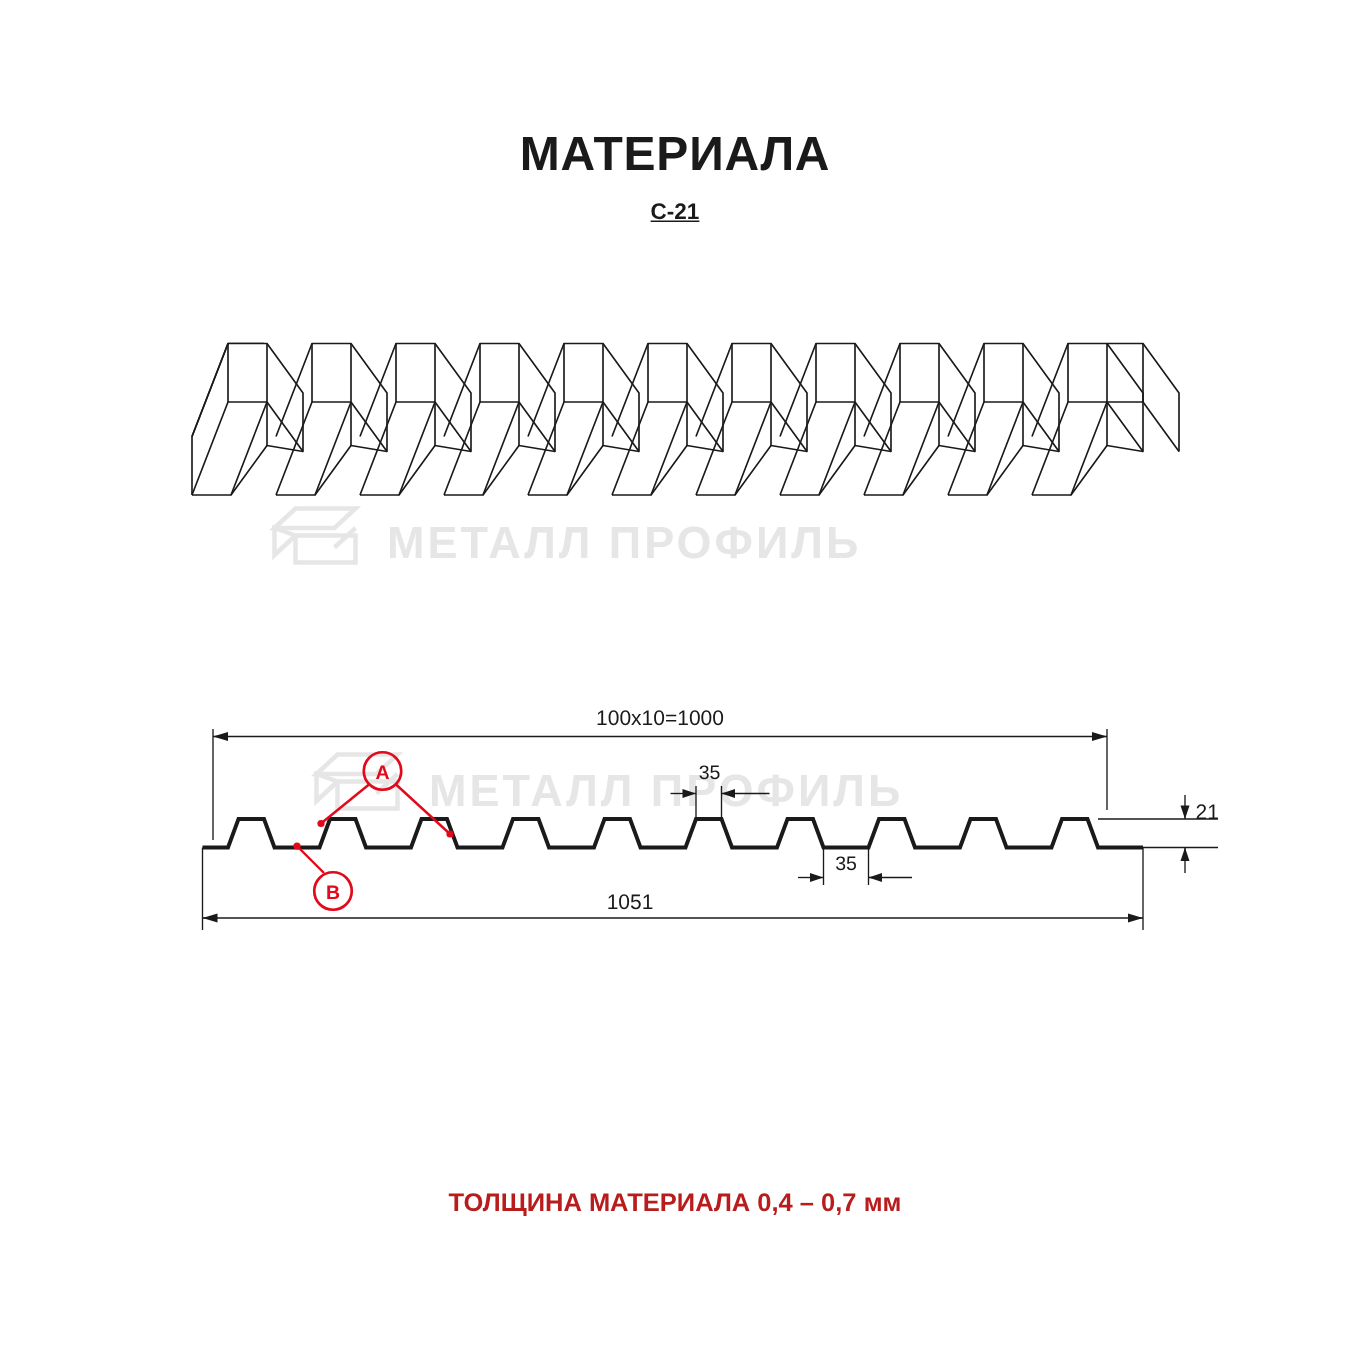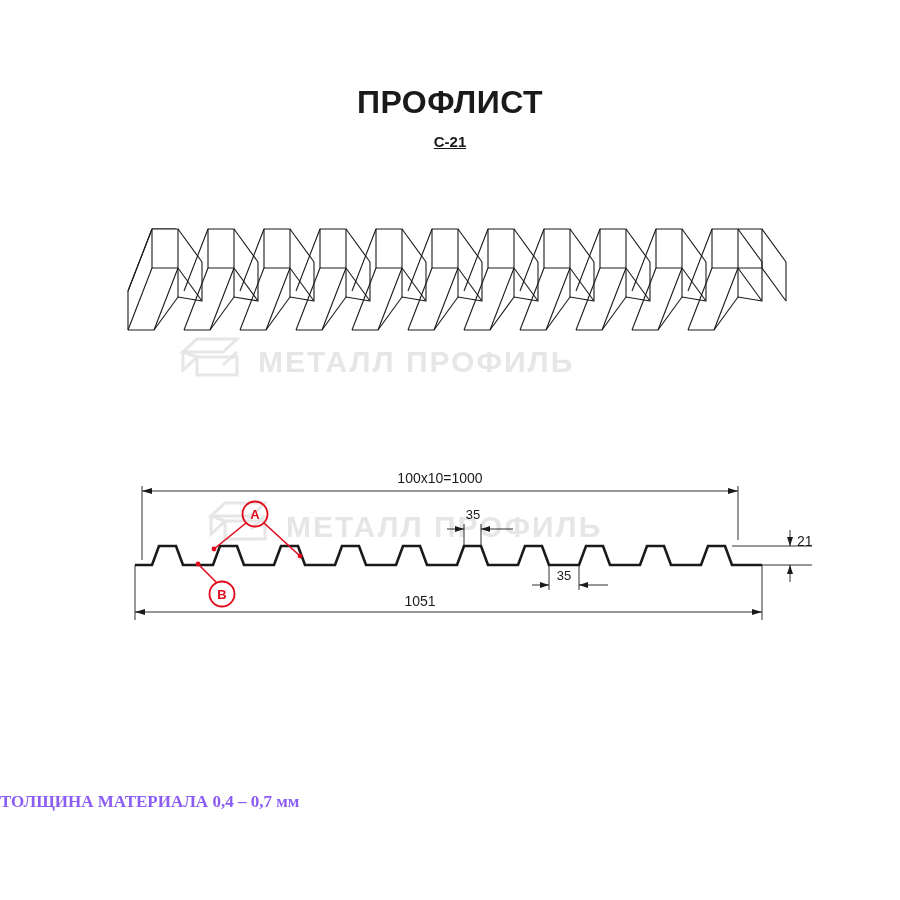--- a/index.html
+++ b/index.html
@@ -42,33 +42,33 @@
     font-size: 15px;
     font-weight: bold;
     color: #1a1a1a;
     text-decoration: underline;
   }
   .footer-note {
     position: absolute;
     left: 0;
     top: 792px;
     width: 900px;
+    text-align: center;
     font-size: 17px;
     font-weight: bold;
-    color: #8b5cf6;
-    font-family: Liberation Serif, serif;
+    color: #b91c1c;
   }
   svg text {
     font-family: "Liberation Sans", sans-serif;
   }
 </style>
 </head>
 <body>
 
-<div class="title-main">ПРОФЛИСТ</div>
+<div class="title-main">МАТЕРИАЛА</div>
 <div class="title-sub">С-21</div>
 
 <svg id="sheet" viewBox="0 0 900 900">
 
   <g opacity="1">
 
     <g stroke="#e6e6e6" stroke-width="3" fill="none">
       <path d="M183 352 l14 -13 h40 l-14 13 z"></path>
       <path d="M183 352 v18 l14 -13 z"></path>
       <path d="M197 357 h40 v18 h-40 z"></path>

